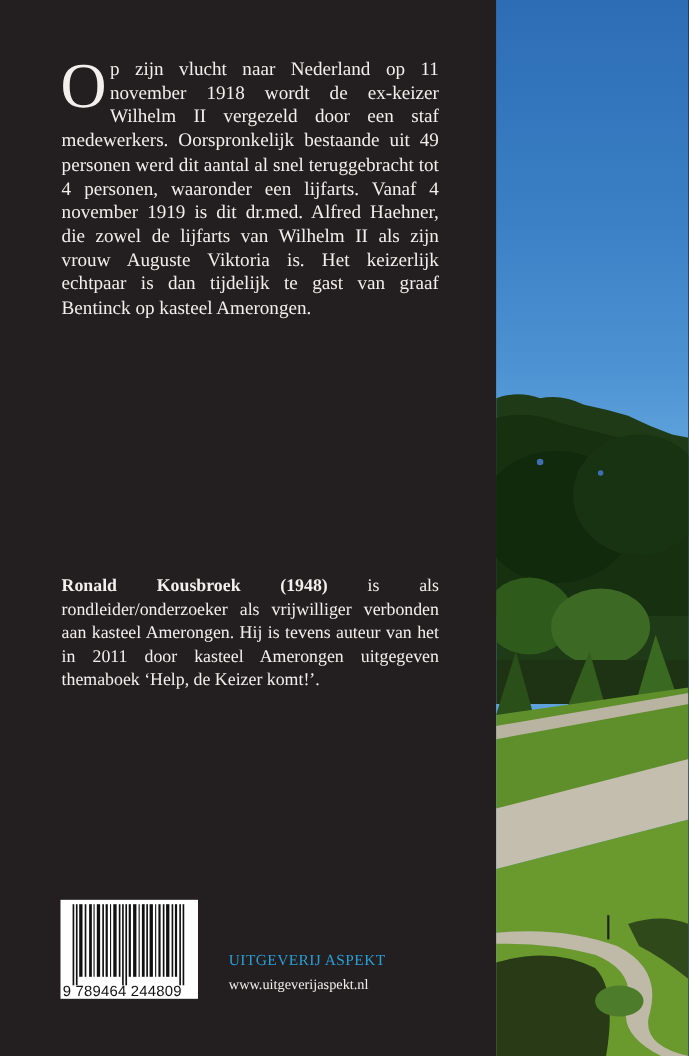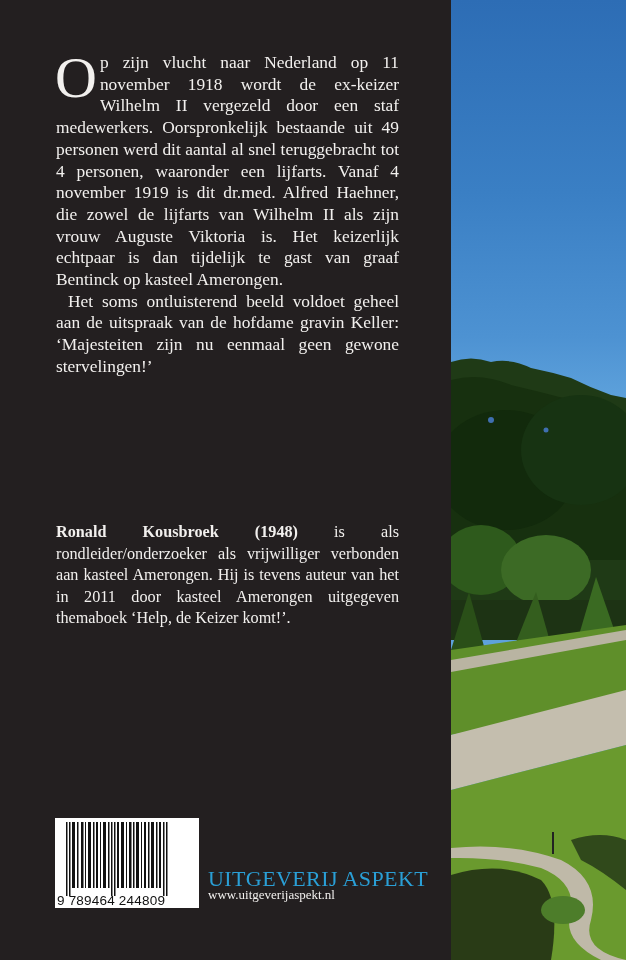--- a/index.html
+++ b/index.html
@@ -33,35 +33,35 @@
     }
     .bio {
       position: absolute; left: 56px; top: 522px; width: 343px;
       color: #f2f0ee;
       font-size: 16.2px;
       line-height: 21.6px;
       text-align: justify;
     }
     .bio b { font-weight: bold; }
     .barcode {
-      position: absolute; left: 55px; top: 818px; width: 144px; height: 90px;
+      position: absolute; left: 55px; top: 818px; width: 125px; height: 90px;
       background: #ffffff;
     }
     .barcode svg { position: absolute; left: 0; top: 0; }
     .isbn {
       position: absolute; left: 2px; bottom: 0px; width: 122px;
       font-family: "Liberation Sans", "DejaVu Sans", sans-serif;
       font-size: 13.5px; line-height: 14px; color: #111;
       letter-spacing: 0.2px;
       white-space: pre;
     }
     .publisher {
       position: absolute; left: 208px; top: 866px;
       color: #2a9fd6;
-      font-size: 22px;
+      font-size: 14px;
       letter-spacing: 0.4px;
     }
     .website {
       position: absolute; left: 208px; top: 887px;
       color: #f2f0ee;
       font-size: 13px;
     }
     .photo {
       position: absolute; left: 451px; top: 0; width: 175px; height: 960px;
       overflow: hidden;
@@ -69,21 +69,20 @@
     }
     .photo svg { position: absolute; left: 0; top: 0; }
   </style>
 </head>
 <body>
 
 <div class="panel"></div>
 
 <div class="blurb">
   <p><span class="dropcap">O</span><span>p zijn vlucht naar Nederland op 11 november 1918 wordt de ex-keizer Wilhelm II vergezeld door een staf medewerkers. Oorspronkelijk be­staande uit 49 personen werd dit aantal al snel te­ruggebracht tot 4 personen, waaronder een lijfarts. Vanaf 4 november 1919 is dit dr.med. Alfred Hae­hner, die zowel de lijfarts van Wilhelm II als zijn vrouw Auguste Viktoria is. Het keizerlijk echtpaar is dan tijdelijk te gast van graaf Bentinck op kasteel Amerongen.</span></p>
-  <p class="indent-s">Het soms ontluisterend beeld voldoet geheel aan de uitspraak van de hofdame gravin Keller: ‘Ma­jesteiten zijn nu eenmaal geen gewone stervelin­gen!’</p>
 </div>
 
 <div class="bio"><b>Ronald Kousbroek (1948)</b><span> is als rondleider/onderzoeker als vrijwilliger verbonden aan kasteel Amerongen. Hij is tevens auteur van het in 2011 door kasteel Amerongen uitgegeven themaboek ‘Help, de Keizer komt!’.</span></div>
 
 <div class="barcode">
   <svg width="125" height="78" viewBox="0 0 125 78">
     <g fill="#111">
       <rect x="11" y="4" width="1.5" height="74"></rect>
       <rect x="14" y="4" width="1.5" height="74"></rect>
       <rect x="17" y="4" width="3" height="66"></rect>

